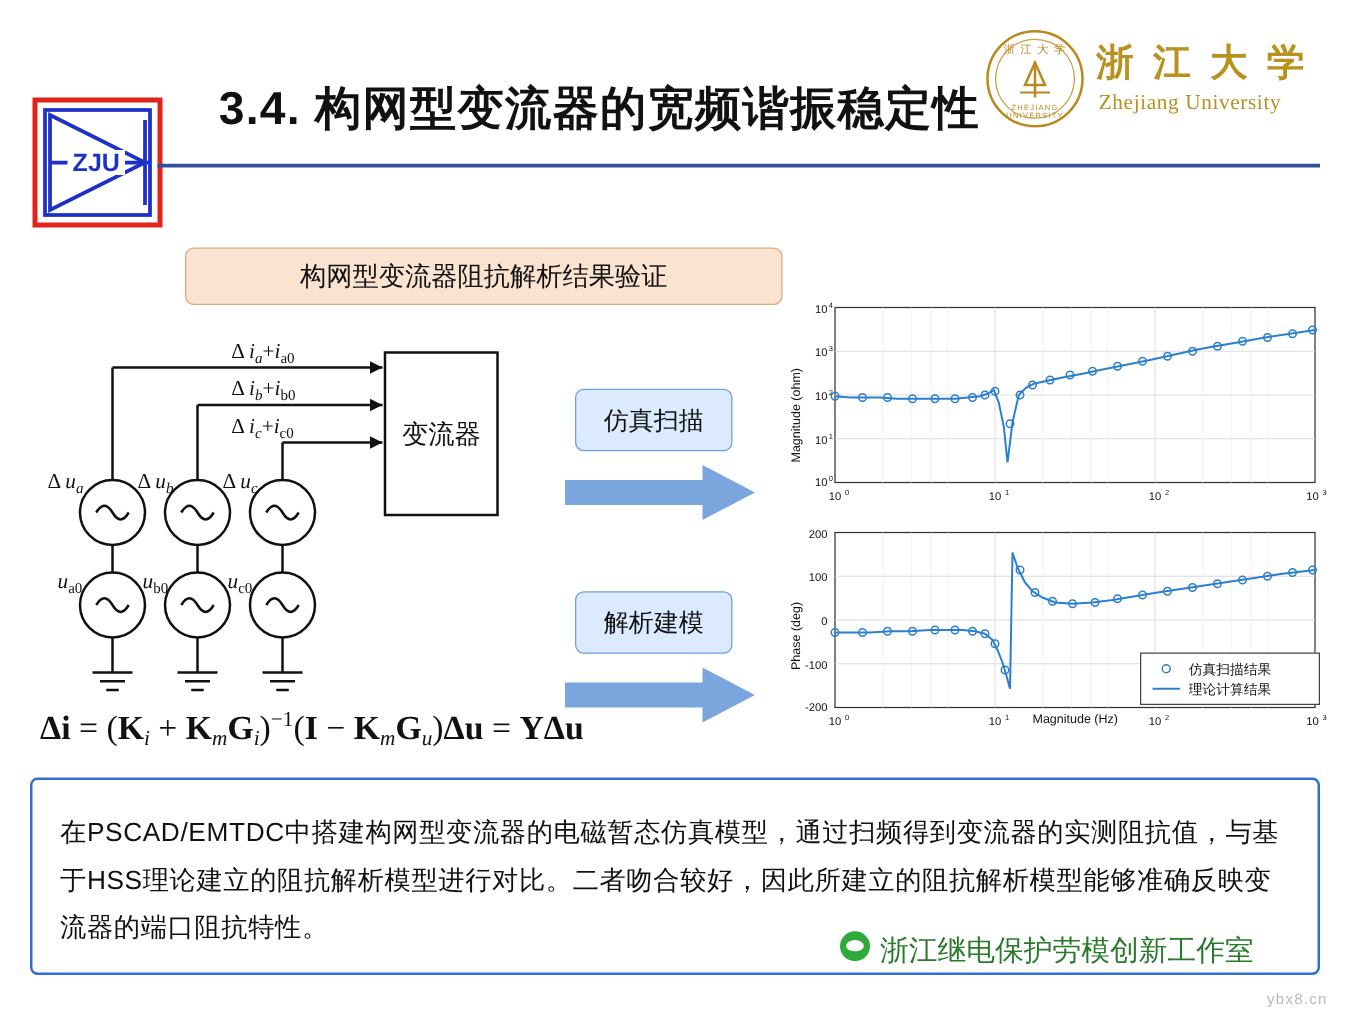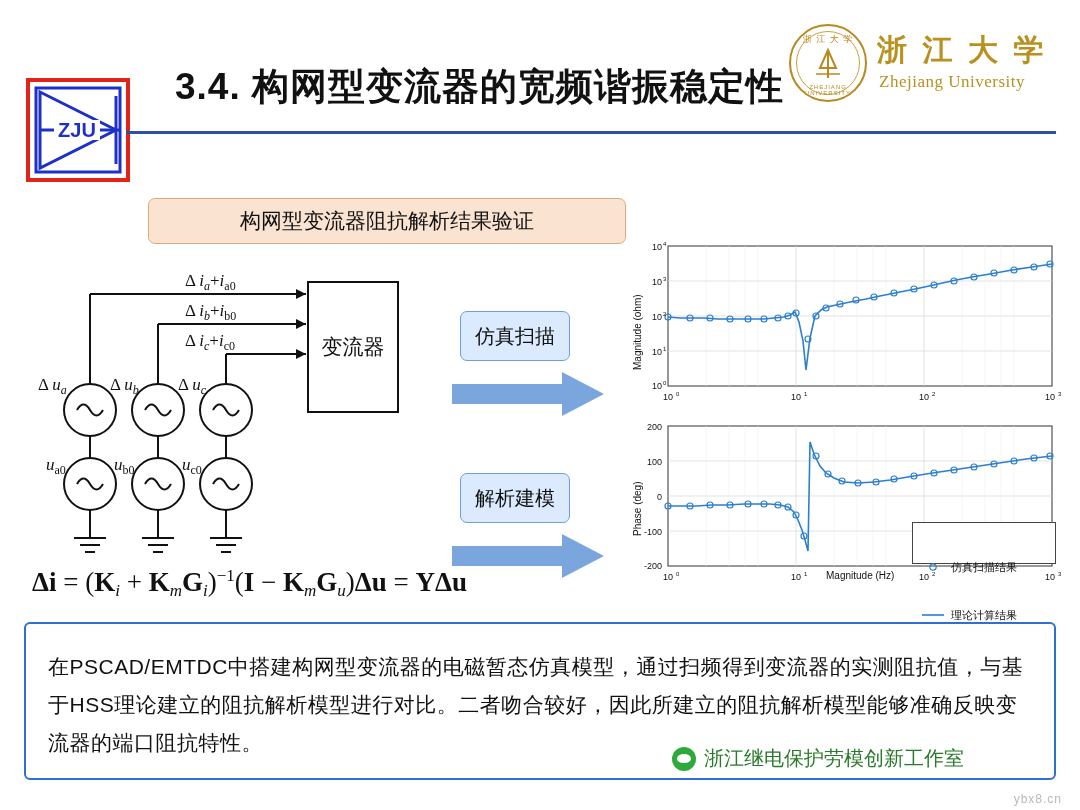--- a/index.html
+++ b/index.html
@@ -52,21 +52,21 @@
   
   .chip{
     position:absolute;display:flex;align-items:center;justify-content:center;
     border-radius:7px;box-sizing:border-box;font-size:20px;color:#111;
   }
   .chip-peach{
     left:148px;top:198px;width:478px;height:46px;
     background:#fbe3d2;border:1px solid #e0a87e;font-size:21px;
   }
   .chip-blue{
-    width:110px;height:50px;background:#dbeafe;border:1px solid #6f9fd8;
+    width:126px;height:50px;background:#dbeafe;border:1px solid #6f9fd8;
   }
   .chip-sim{left:460px;top:311px;}
   .chip-model{left:460px;top:473px;font-family:Liberation Mono, monospace;}
   
   .arrow{position:absolute;}
   
   .circuit{position:absolute;left:30px;top:262px;width:420px;height:330px;}
   .formula{
     position:absolute;left:32px;top:558px;width:540px;height:46px;
     font-family:"Liberation Serif","DejaVu Serif",serif;
@@ -76,32 +76,32 @@
   .plots{position:absolute;left:612px;top:238px;width:452px;height:362px;}
   .axis-label{
     position:absolute;font-size:10px;color:#111;
     font-family:"Liberation Sans","DejaVu Sans",sans-serif;
   }
   .rot{transform:rotate(-90deg);transform-origin:0 0;white-space:nowrap;}
   .legend{
     position:absolute;border:1px solid #444;background:#fff;
     font-size:11px;color:#111;padding:4px 6px;box-sizing:border-box;
   }
-  .legend-row{display:flex;align-items:center;height:16px;white-space:nowrap;margin-top:32px;}
+  .legend-row{display:flex;align-items:center;height:16px;white-space:nowrap;}
   .legend-key{width:28px;display:flex;align-items:center;justify-content:center;margin-right:4px;}
   
   .note{
     position:absolute;left:24px;top:622px;width:1032px;height:158px;
     border:2px solid #2f6fd0;border-radius:6px;box-sizing:border-box;
     background:#fff;padding:24px 22px;
     font-size:21px;line-height:38px;color:#111;letter-spacing:.5px;
   }
   .wechat{
-    position:absolute;left:672px;top:745px;display:flex;align-items:center;
-    font-size:20px;color:#2b7a2b;white-space:nowrap;
+    position:absolute;left:672px;top:745px;display:flex;align-items:flex-start;
+    font-size:23px;color:#2b7a2b;white-space:nowrap;
   }
   .wechat-icon{
     width:24px;height:24px;border-radius:50%;background:#2eaa3a;
     margin-right:8px;position:relative;flex:none;
   }
   .wechat-icon:before{
     content:"";position:absolute;left:5px;top:7px;width:14px;height:9px;
     background:#fff;border-radius:50% 50% 45% 45%;
   }
   .watermark{

